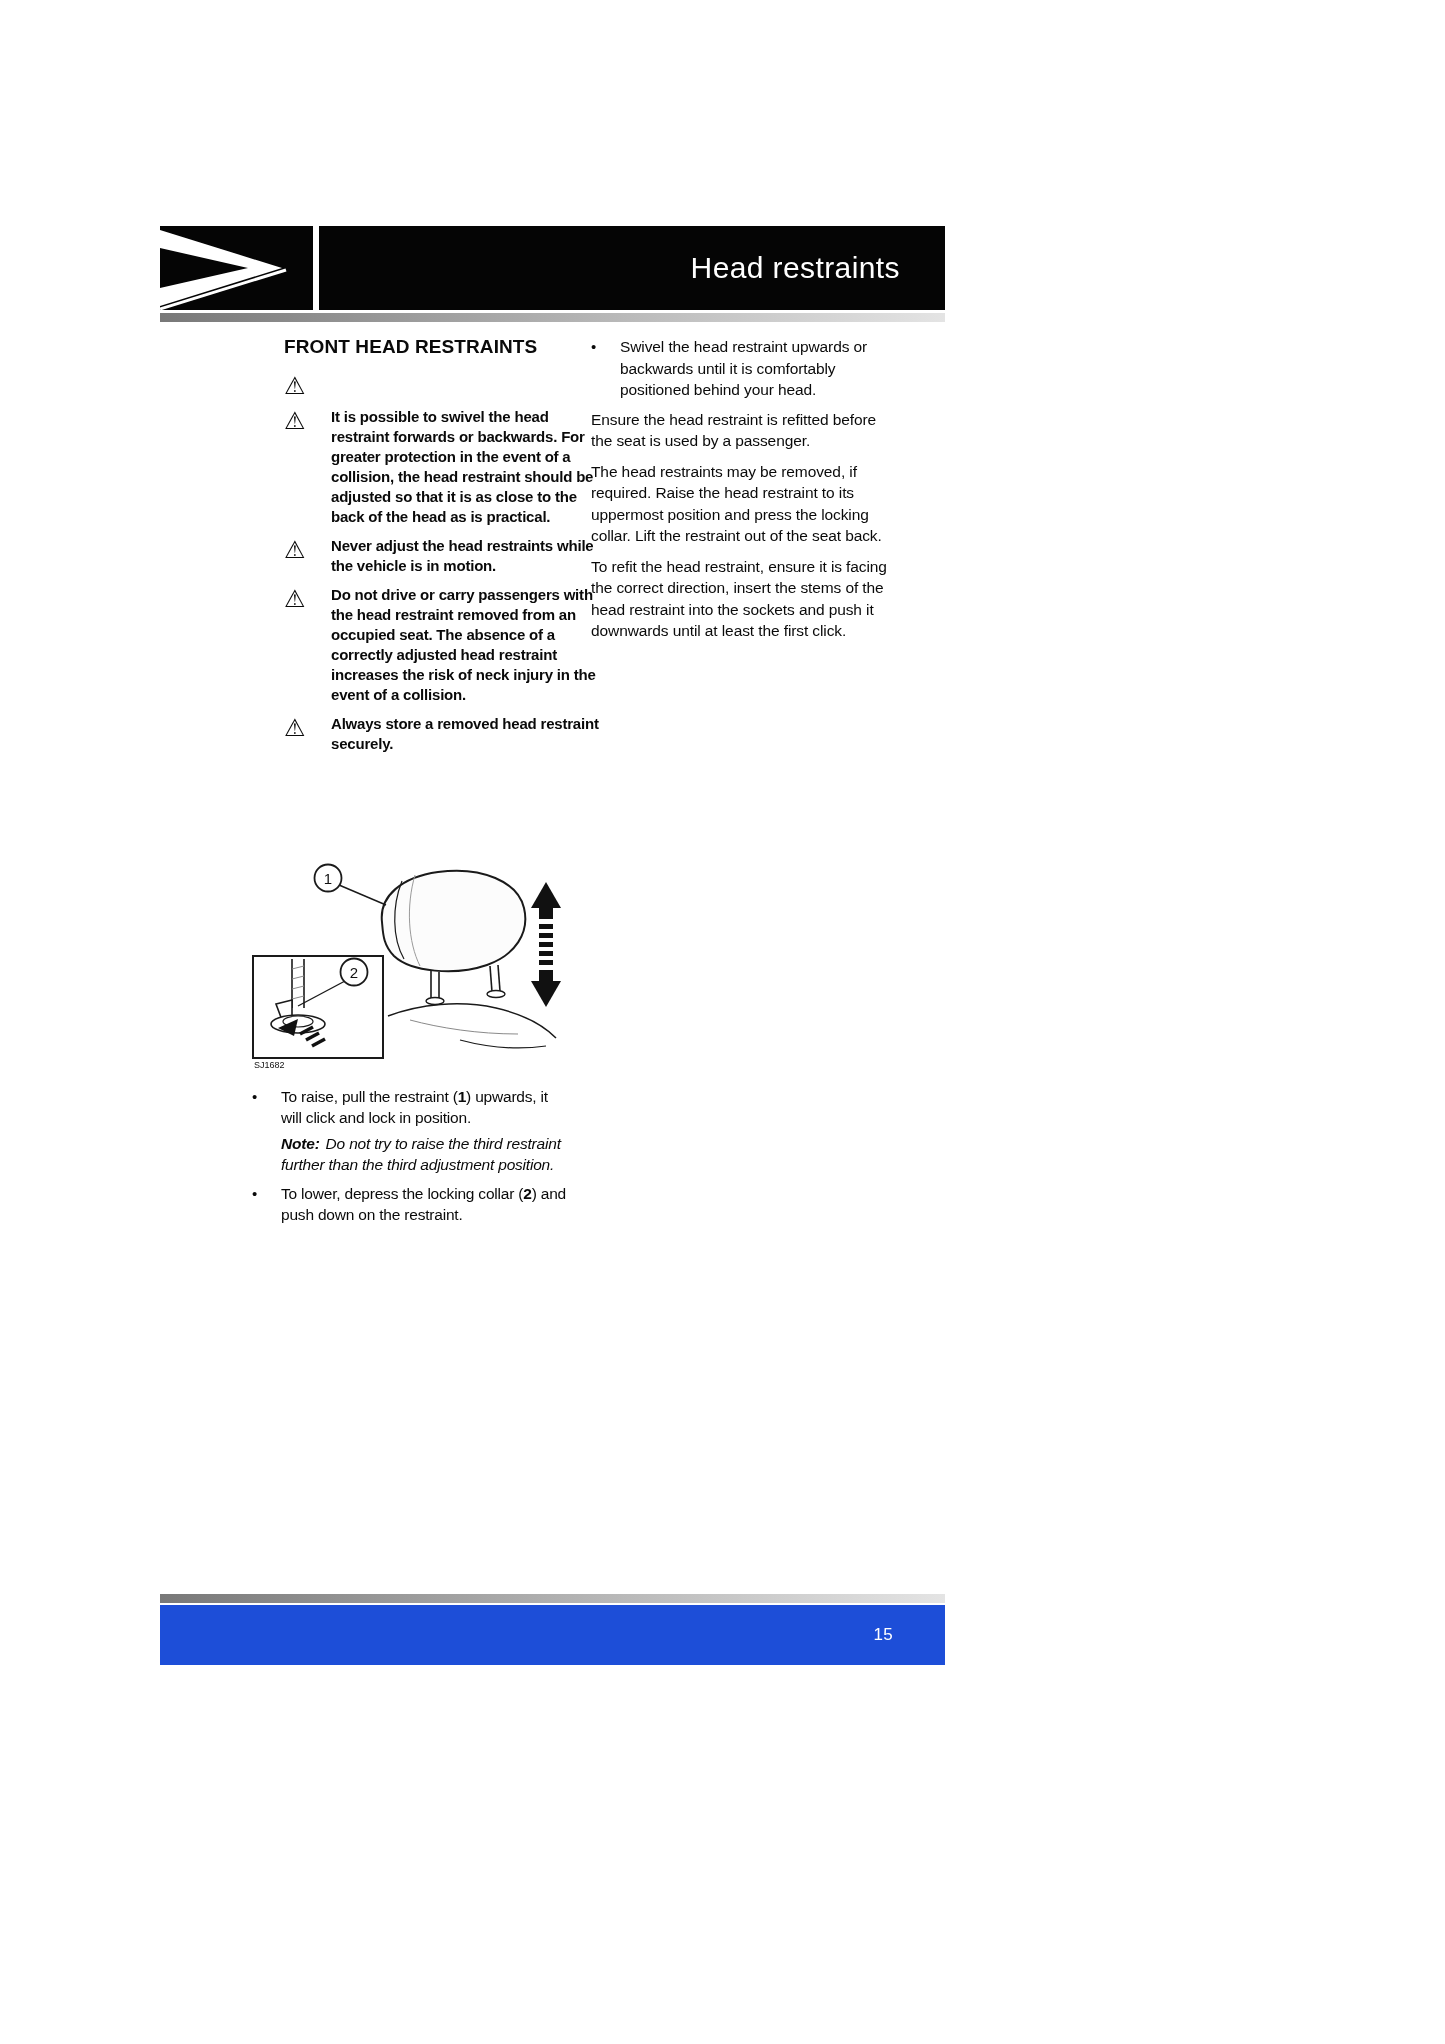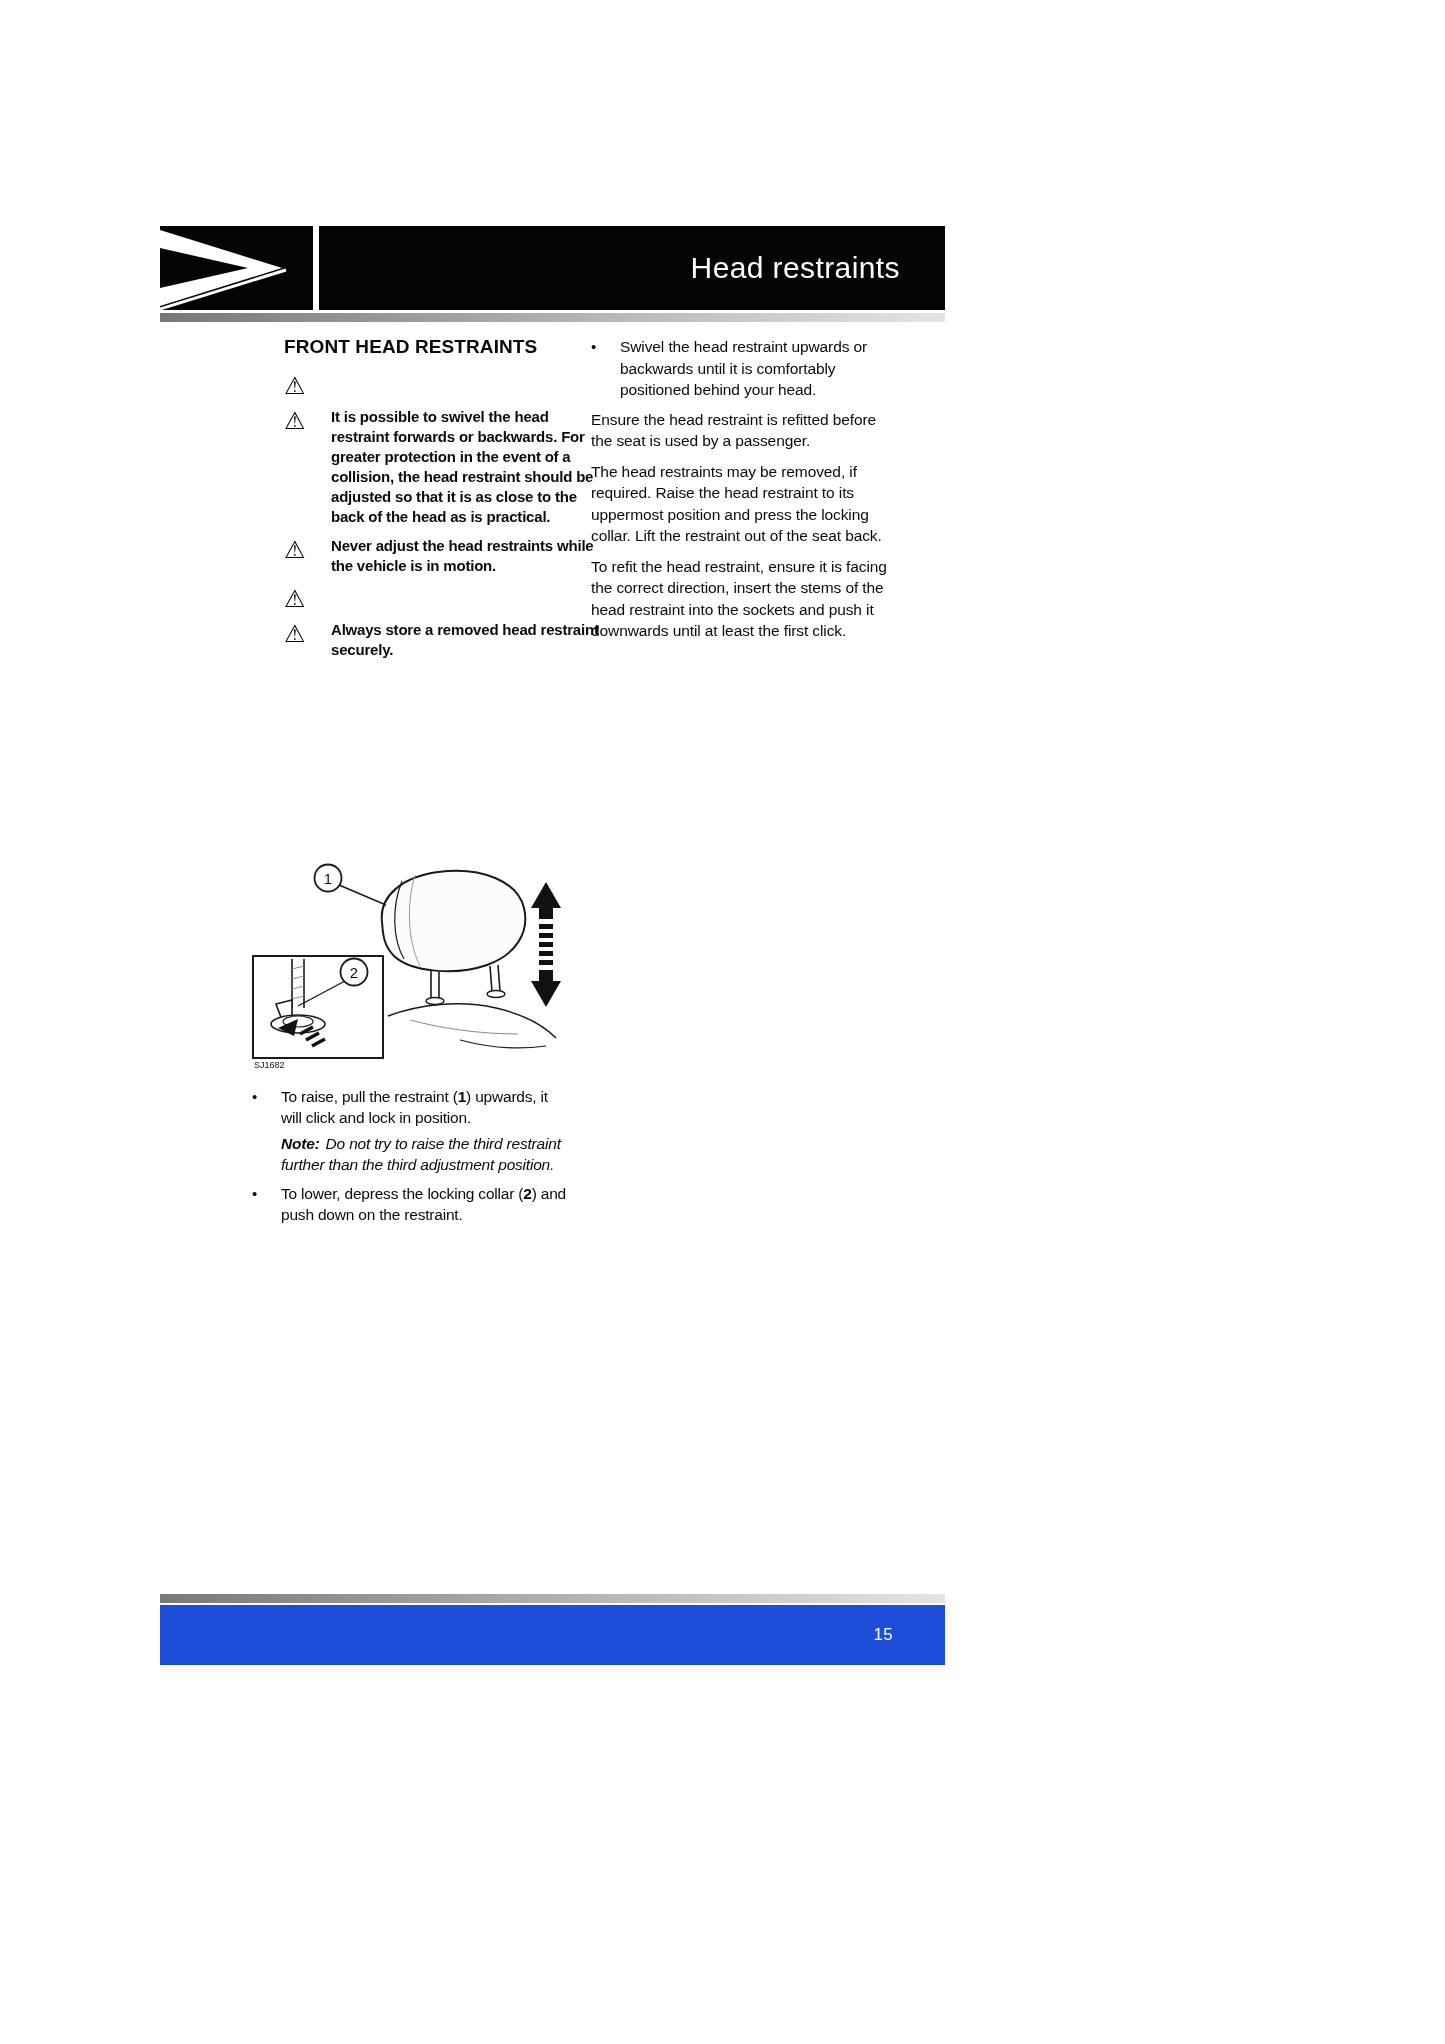--- a/index.html
+++ b/index.html
@@ -88,20 +88,21 @@
     <div class="warning">
       <span class="warning-icon">⚠</span>
       <p class="warning-text">It is possible to swivel the head restraint forwards or backwards. For greater protection in the event of a collision, the head restraint should be adjusted so that it is as close to the back of the head as is practical.</p>
     </div>
     <div class="warning">
       <span class="warning-icon">⚠</span>
       <p class="warning-text">Never adjust the head restraints while the vehicle is in motion.</p>
     </div>
     <div class="warning">
       <span class="warning-icon">⚠</span>
+      <p class="warning-text">Do not drive or carry passengers with the head restraint removed from an occupied seat. The absence of a correctly adjusted head restraint increases the risk of neck injury in the event of a collision.</p>
     </div>
     <div class="warning">
       <span class="warning-icon">⚠</span>
       <p class="warning-text">Always store a removed head restraint securely.</p>
     </div>
   </div>
 
   <div class="figure">
     <svg viewBox="0 0 316 212">
 

